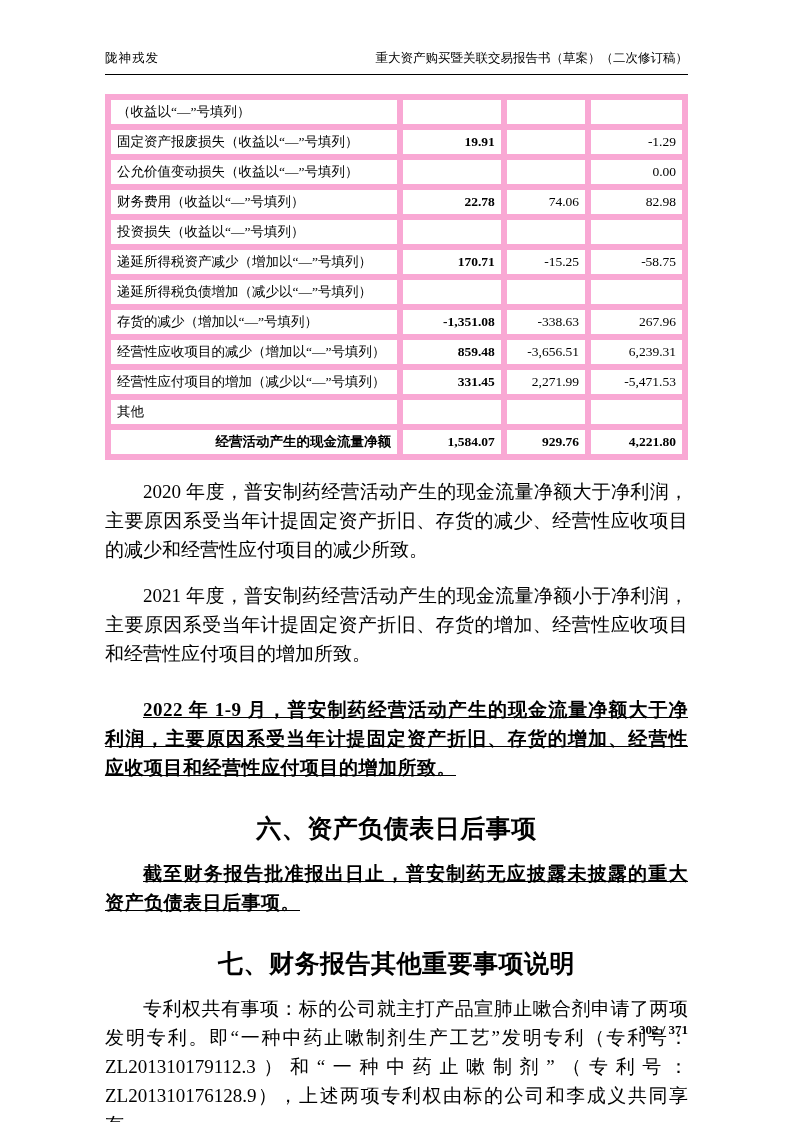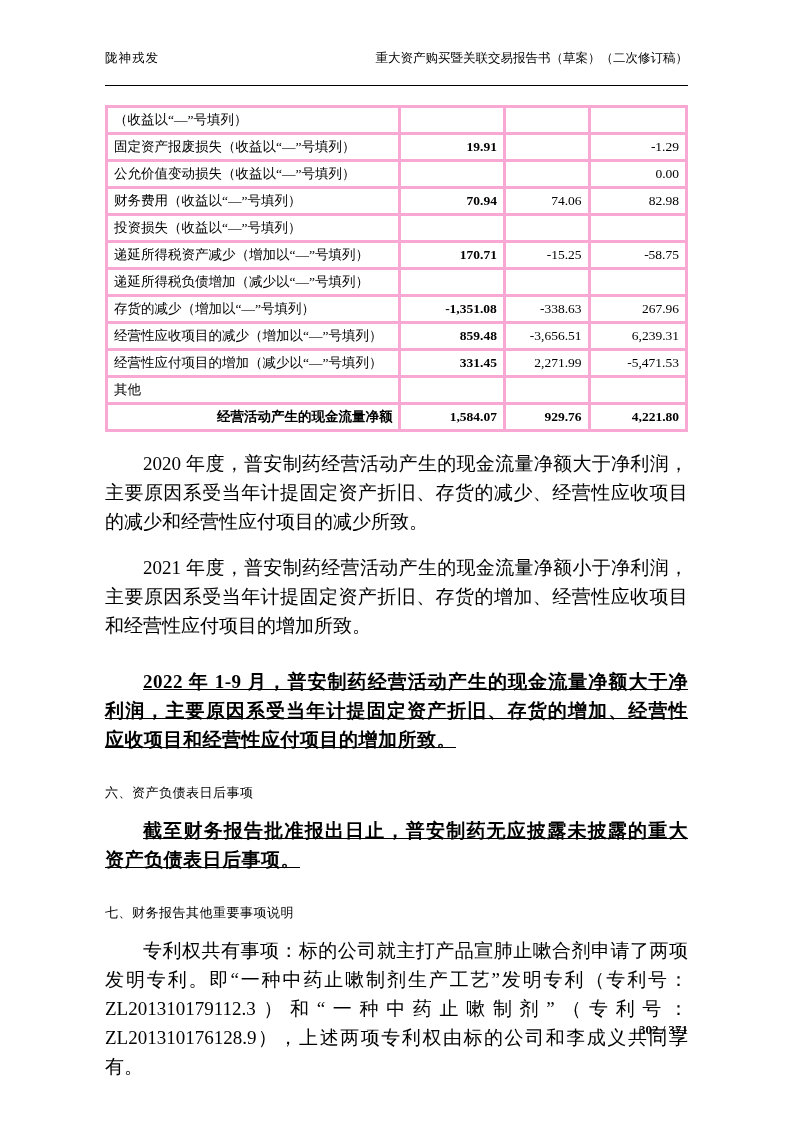--- a/index.html
+++ b/index.html
@@ -14,34 +14,34 @@
     font-family: "Liberation Serif", "DejaVu Serif", serif;
     color: #000;
     overflow: hidden;
   }
   
   .doc-header {
     display: flex;
     justify-content: space-between;
     align-items: baseline;
     font-size: 12.5px;
-    padding-bottom: 18px;
+    padding-bottom: 7px;
     border-bottom: 1px solid #000;
   }
   .doc-header .hdr-left { letter-spacing: 1px; }
   .doc-header .hdr-right { }
   
   table.fin-table {
     width: 100%;
     margin-top: 19px;
     border-collapse: collapse;
     table-layout: fixed;
   }
   table.fin-table td {
-    border: 3px solid #f9a8d4;
+    border: 6px solid #f9a8d4;
     font-size: 13.5px;
     line-height: 16px;
     padding: 4px 6px;
     vertical-align: middle;
     overflow: hidden;
     white-space: nowrap;
   }
   td.c-label { text-align: left; }
   td.c-num { text-align: right; padding-right: 8px; }
   td.c-bold { font-weight: bold; }
@@ -56,24 +56,25 @@
   }
   .para.kaiti-bold {
     font-weight: bold;
     letter-spacing: 0.5px;
     margin-top: 27px;
     text-decoration: underline;
   }
   
   .heading {
     font-family: "Liberation Sans", "DejaVu Sans", sans-serif;
-    font-weight: normal;
-    font-size: 13px;
+    font-weight: bold;
+    font-size: 25px;
     letter-spacing: 0.5px;
     margin: 30px 0 6px 0;
+    text-align: center;
   }
   
   .footer {
     position: absolute;
     right: 105px;
     bottom: 84px;
     font-size: 13px;
     font-weight: bold;
     font-family: "Liberation Serif", "DejaVu Serif", serif;
   }
@@ -109,21 +110,21 @@
           <td class="c-num">-1.29</td>
         </tr>
         <tr>
           <td class="c-label">公允价值变动损失（收益以“—”号填列）</td>
           <td class="c-num c-bold"></td>
           <td class="c-num"></td>
           <td class="c-num">0.00</td>
         </tr>
         <tr>
           <td class="c-label">财务费用（收益以“—”号填列）</td>
-          <td class="c-num c-bold">70.94</td>
+          <td class="c-num c-bold">22.78</td>
           <td class="c-num">74.06</td>
           <td class="c-num">82.98</td>
         </tr>
         <tr>
           <td class="c-label">投资损失（收益以“—”号填列）</td>
           <td class="c-num c-bold"></td>
           <td class="c-num"></td>
           <td class="c-num"></td>
         </tr>
         <tr>

